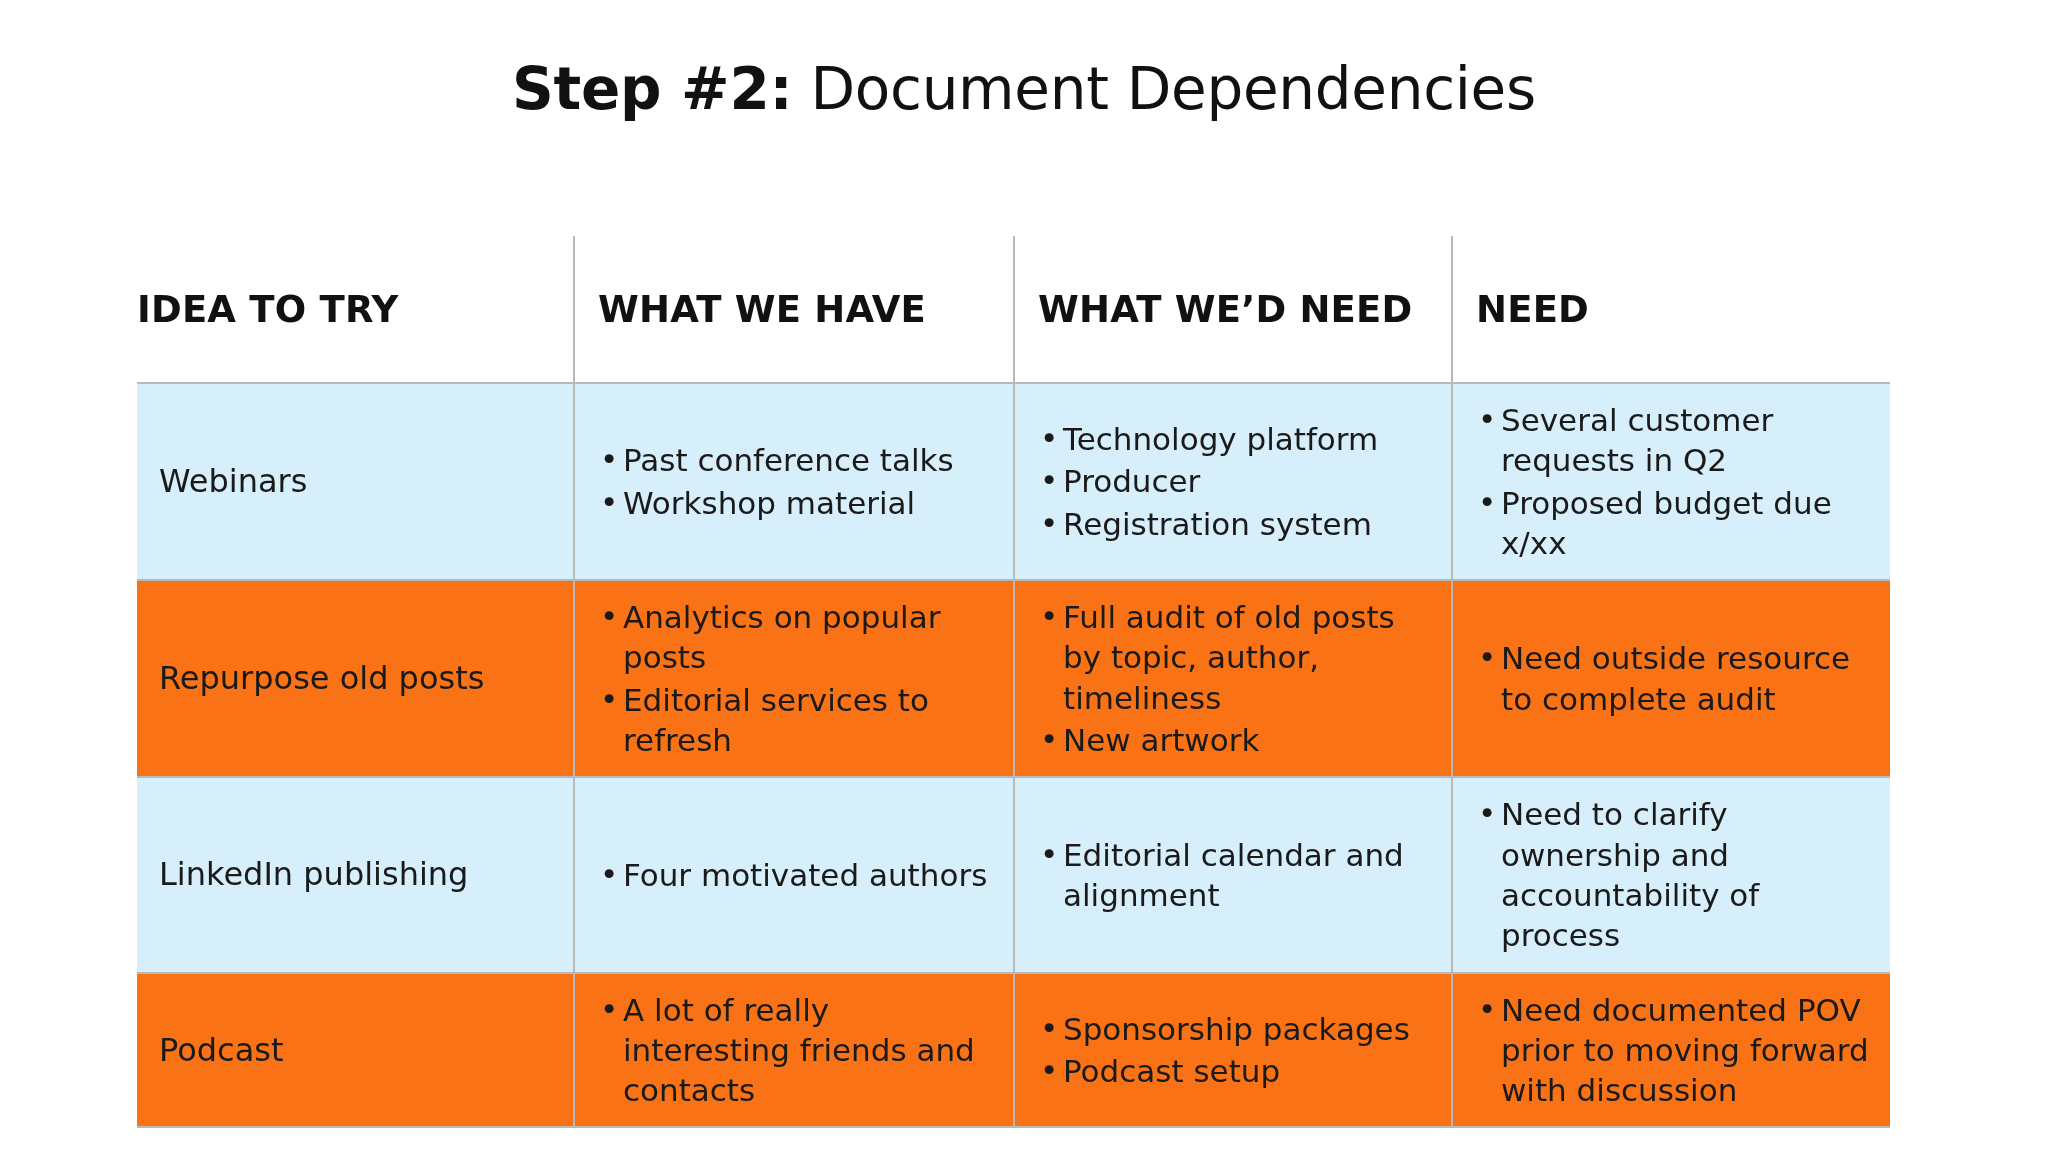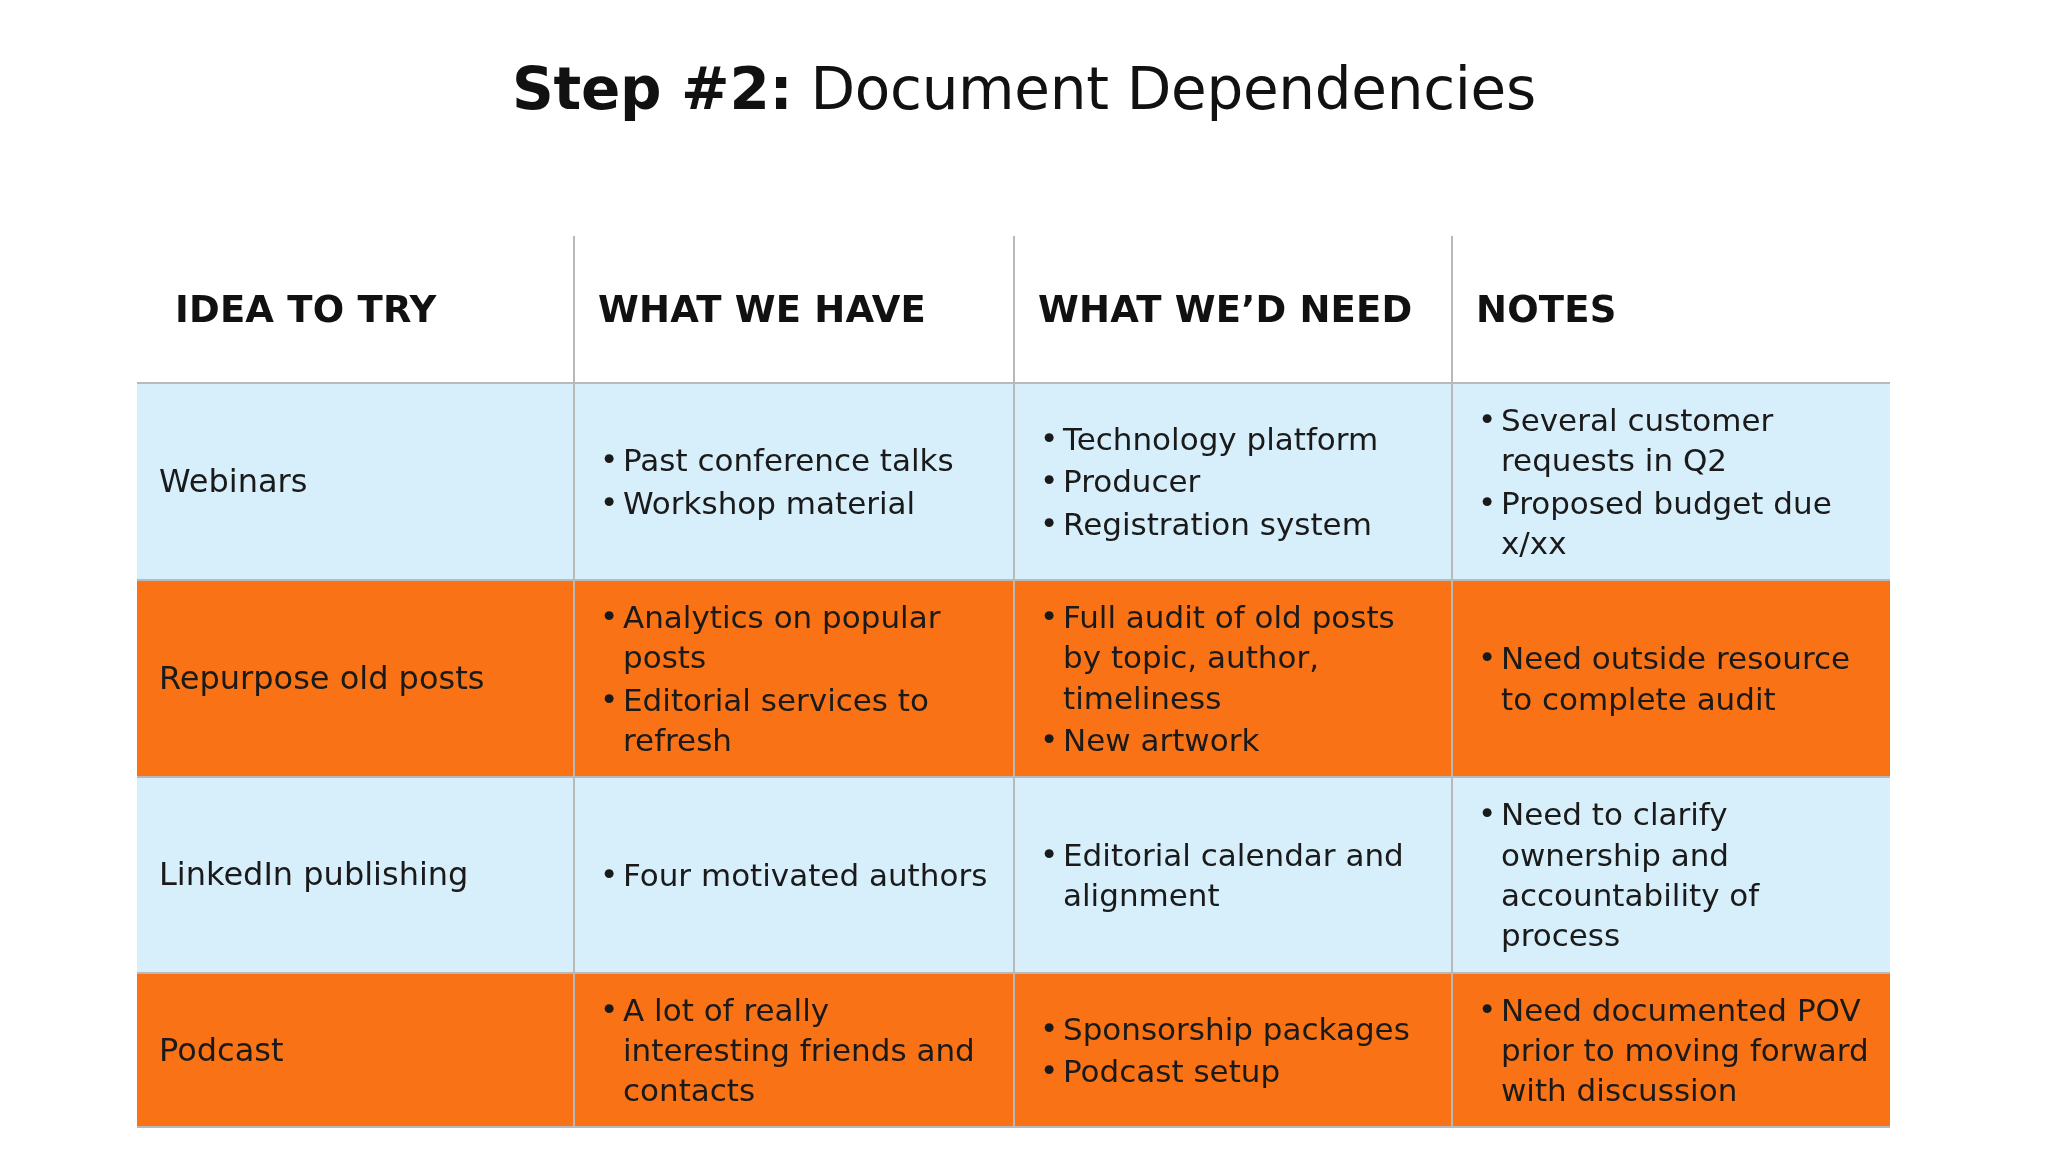--- a/index.html
+++ b/index.html
@@ -67,21 +67,21 @@
     height: 146px;
     font-size: 37px;
     font-weight: 700;
     letter-spacing: 0.2px;
     text-align: left;
     color: #111111;
     border-bottom: 2px solid #b9b9b9;
     background: #ffffff;
   }
   .hrow th .htxt { display: block; }
-  .hrow th.h1 .htxt { padding-left: 0px; margin-left: 38px; }
+  .hrow th.h1 .htxt { padding-left: 0px; }
   .hrow th.h2 { border-left: 2px solid #b9b9b9; }
   .hrow th.h3 { border-left: 2px solid #b9b9b9; }
   .hrow th.h4 { border-left: 2px solid #b9b9b9; }
   .hrow th.h2 .htxt,
   .hrow th.h3 .htxt,
   .hrow th.h4 .htxt { padding-left: 23px; }
 
   
   .brow td {
     border-bottom: 2px solid #b9b9b9;
@@ -176,21 +176,21 @@
         <th class="h1">
           <span class="htxt">IDEA TO TRY</span>
         </th>
         <th class="h2">
           <span class="htxt">WHAT WE HAVE</span>
         </th>
         <th class="h3">
           <span class="htxt">WHAT WE’D NEED</span>
         </th>
         <th class="h4">
-          <span class="htxt">NOTES</span>
+          <span class="htxt">NEED</span>
         </th>
       </tr>
     </thead>
     <tbody>
       <tr class="brow r1 shaded">
         <td class="col1">
           <div class="cell-pad idea">Webinars</div>
         </td>
         <td class="col2">
           <div class="cell-pad">

